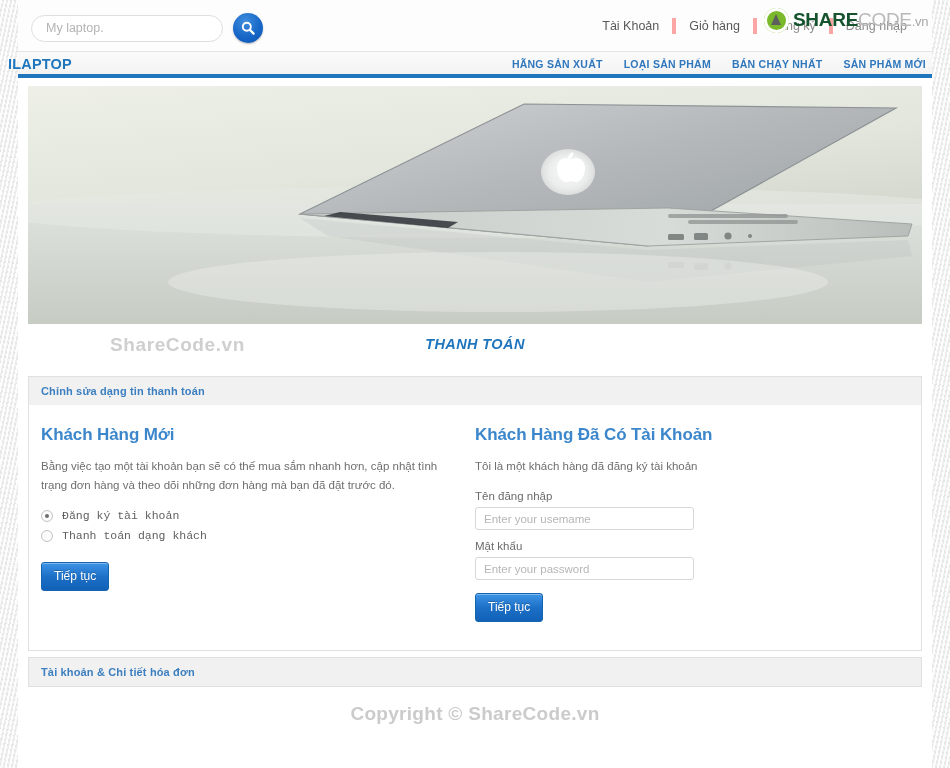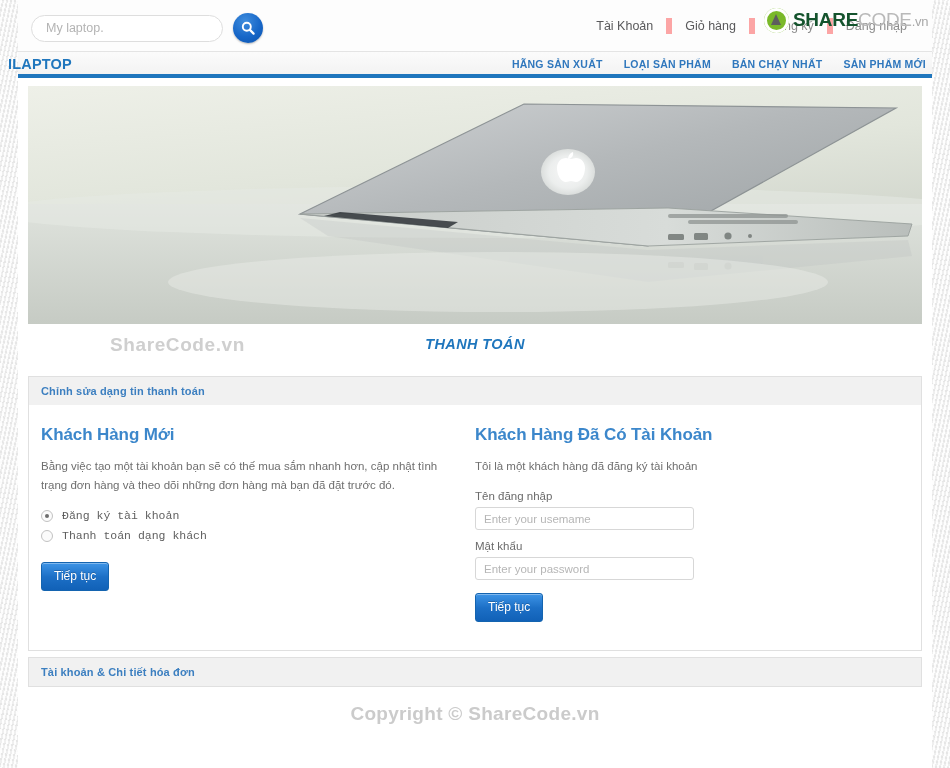--- a/index.html
+++ b/index.html
@@ -63,21 +63,21 @@
     position: absolute; right: 12px; top: 0;
     height: 52px;
     display: flex; align-items: center;
   }
   .top-link {
     font-size: 12.5px;
     color: #59595b;
     padding: 0 13px;
     text-decoration: none;
     line-height: 16px;
-    border-right: 6px solid #fca5a5;
+    border-right: 4px solid #fca5a5;
     white-space: nowrap;
   }
   .top-link.last { border-right: none; }
   .top-link.dim { color: #8b8b8b; }
 
   
   .wm-logo {
     position: absolute;
     right: 2px; top: 5px;
     width: 166px; height: 30px;

